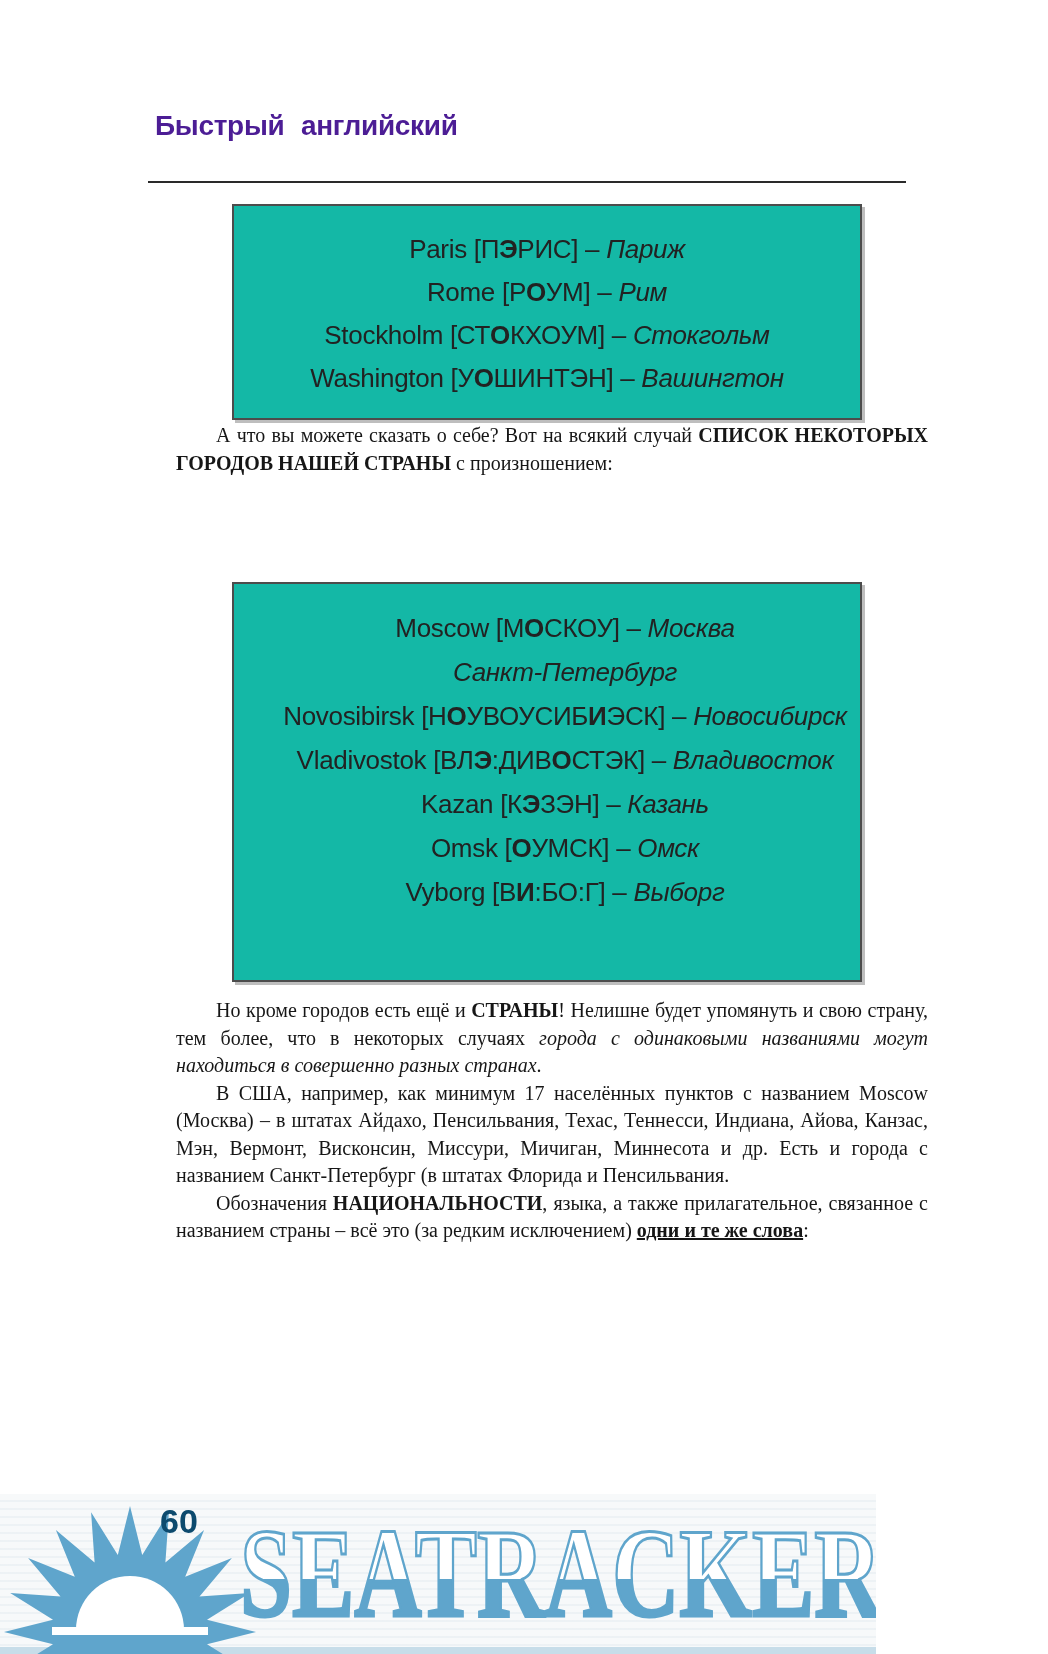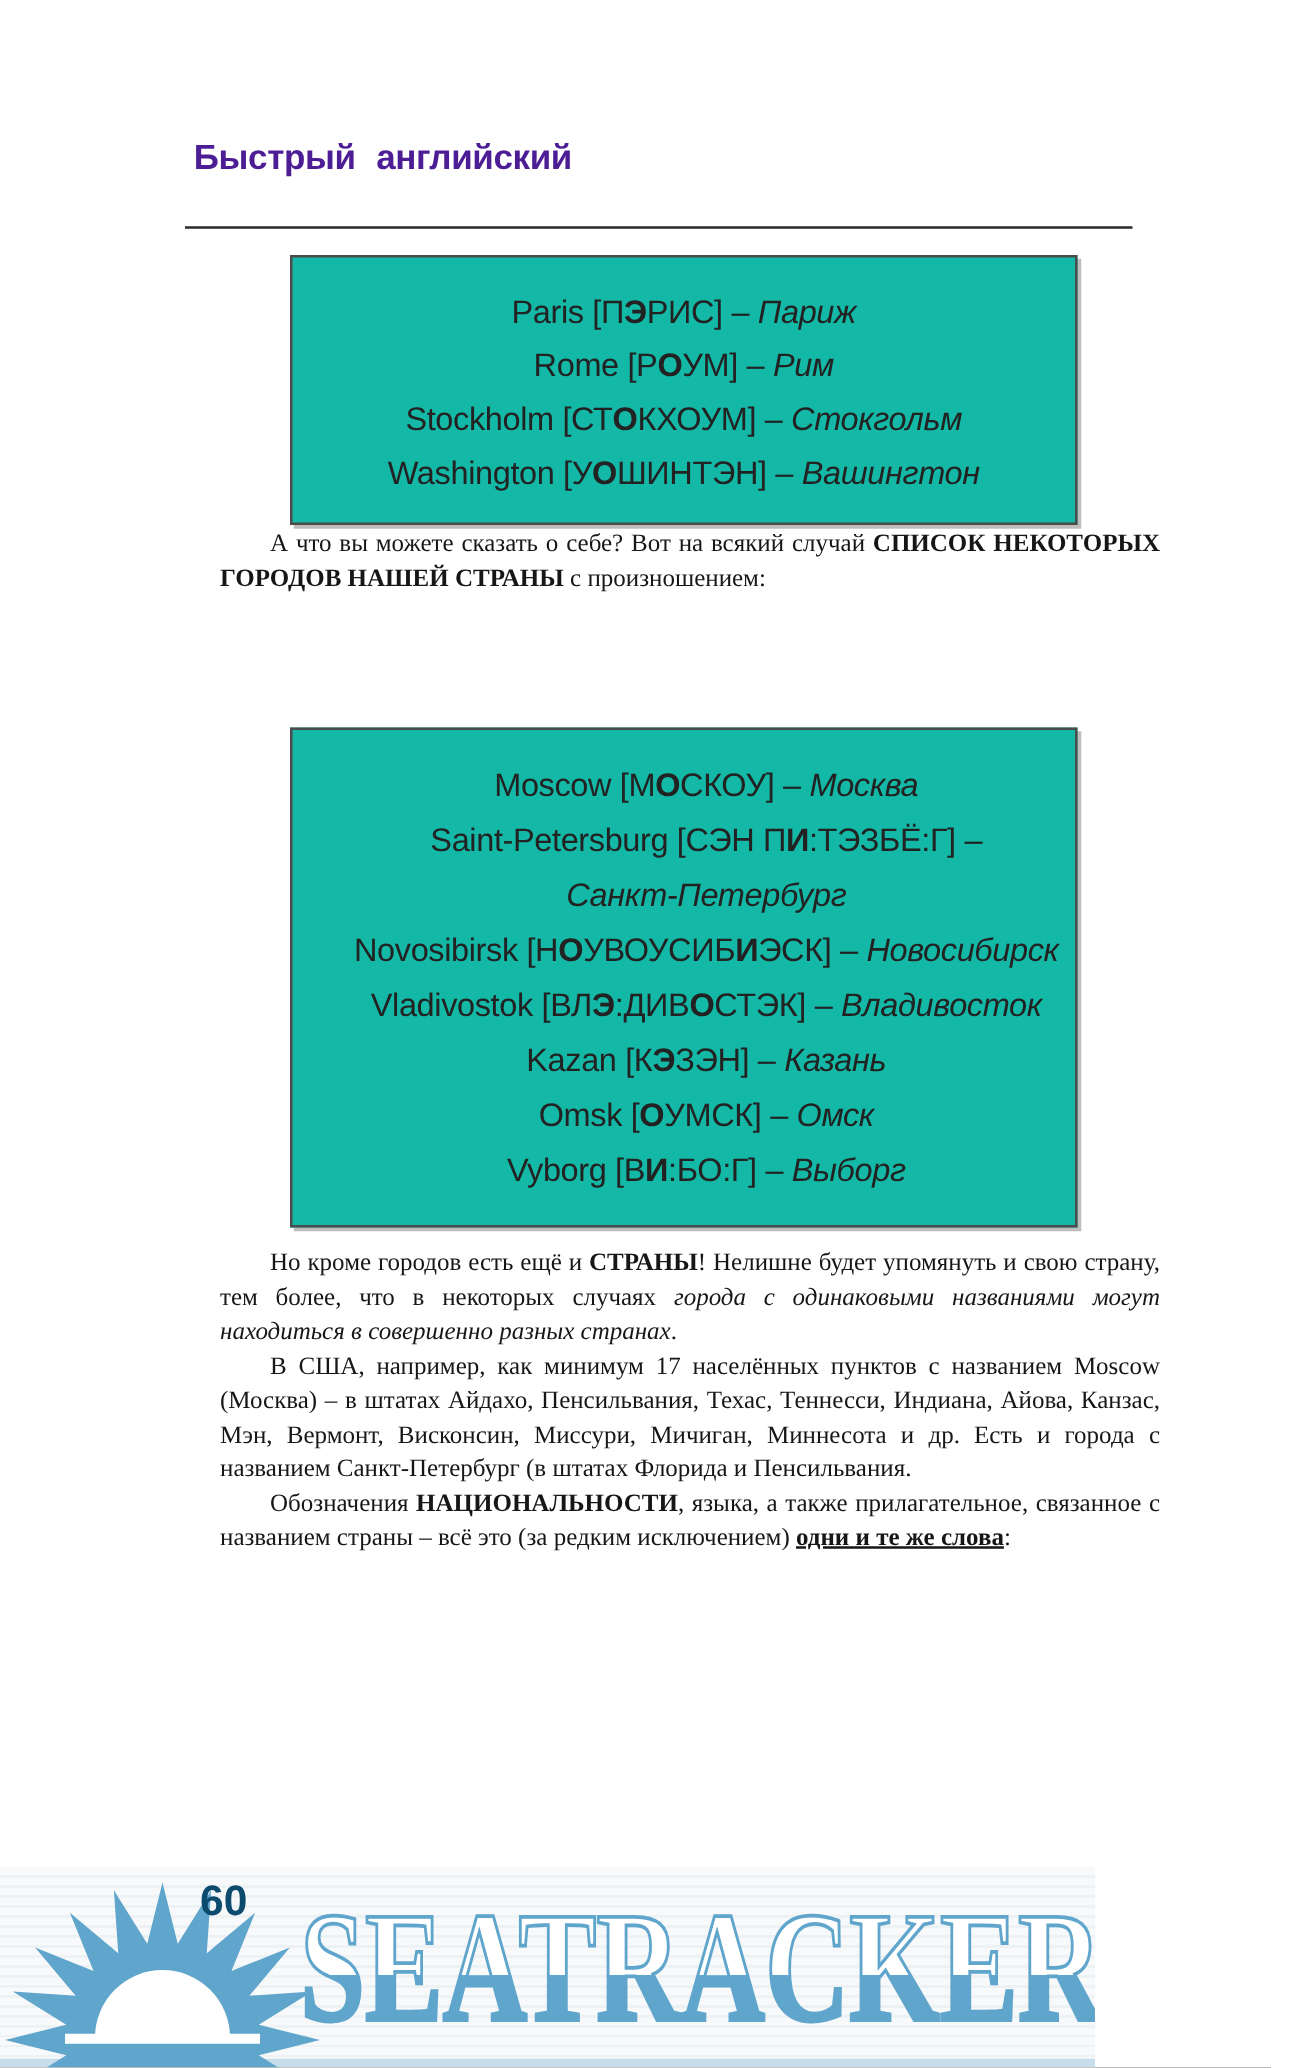--- a/index.html
+++ b/index.html
@@ -89,21 +89,20 @@
     <div class="box-line"><span class="seg-normal">Stockholm [СТ</span><span class="seg-bold">О</span><span class="seg-normal">КХОУМ] – </span><span class="seg-italic">Стокгольм</span></div>
     <div class="box-line"><span class="seg-normal">Washington [У</span><span class="seg-bold">О</span><span class="seg-normal">ШИНТЭН] – </span><span class="seg-italic">Вашингтон</span></div>
   </div>
 
   <div class="text-block intro-block">
     <p><span class="seg-normal">А что вы можете сказать о себе? Вот на всякий случай </span><span class="seg-bold">СПИСОК НЕКОТОРЫХ ГОРОДОВ НАШЕЙ СТРАНЫ</span><span class="seg-normal"> с произношением:</span></p>
   </div>
 
   <div class="pron-box pron-box-2">
     <div class="box-line"><span class="seg-normal">Moscow [М</span><span class="seg-bold">О</span><span class="seg-normal">СКОУ] – </span><span class="seg-italic">Москва</span></div>
-    <div class="box-line"><span class="seg-normal">Saint-Petersburg [СЭН П</span><span class="seg-bold">И</span><span class="seg-normal">:ТЭЗБЁ:Г] –</span></div>
     <div class="box-line"><span class="seg-italic">Санкт-Петербург</span></div>
     <div class="box-line"><span class="seg-normal">Novosibirsk [Н</span><span class="seg-bold">О</span><span class="seg-normal">УВОУСИБ</span><span class="seg-bold">И</span><span class="seg-normal">ЭСК] – </span><span class="seg-italic">Новосибирск</span></div>
     <div class="box-line"><span class="seg-normal">Vladivostok [ВЛ</span><span class="seg-bold">Э</span><span class="seg-normal">:ДИВ</span><span class="seg-bold">О</span><span class="seg-normal">СТЭК] – </span><span class="seg-italic">Владивосток</span></div>
     <div class="box-line"><span class="seg-normal">Kazan [К</span><span class="seg-bold">Э</span><span class="seg-normal">ЗЭН] – </span><span class="seg-italic">Казань</span></div>
     <div class="box-line"><span class="seg-normal">Omsk [</span><span class="seg-bold">О</span><span class="seg-normal">УМСК] – </span><span class="seg-italic">Омск</span></div>
     <div class="box-line"><span class="seg-normal">Vyborg [В</span><span class="seg-bold">И</span><span class="seg-normal">:БО:Г] – </span><span class="seg-italic">Выборг</span></div>
   </div>
 
   <div class="text-block body-block">
     <p><span class="seg-normal">Но кроме городов есть ещё и </span><span class="seg-bold">СТРАНЫ</span><span class="seg-normal">! Нелишне будет упомянуть и свою страну, тем более, что в некоторых случаях </span><span class="seg-italic">города с одинаковыми названиями могут находиться в совершенно разных странах</span><span class="seg-normal">.</span></p>

